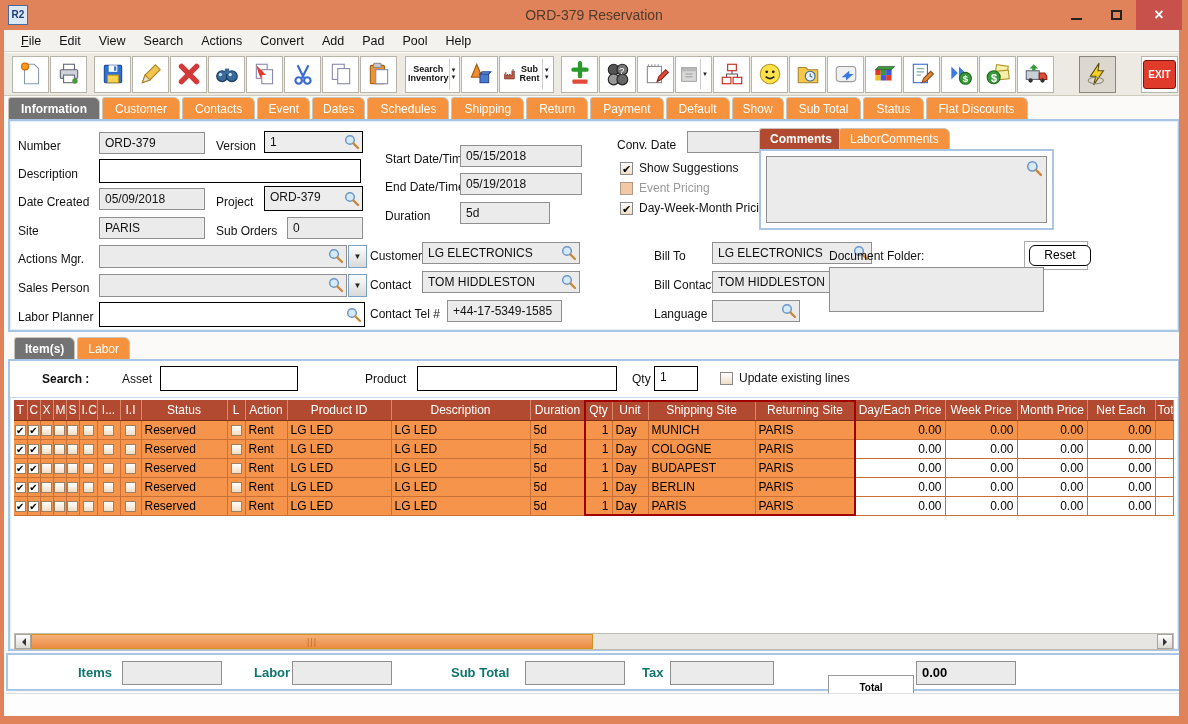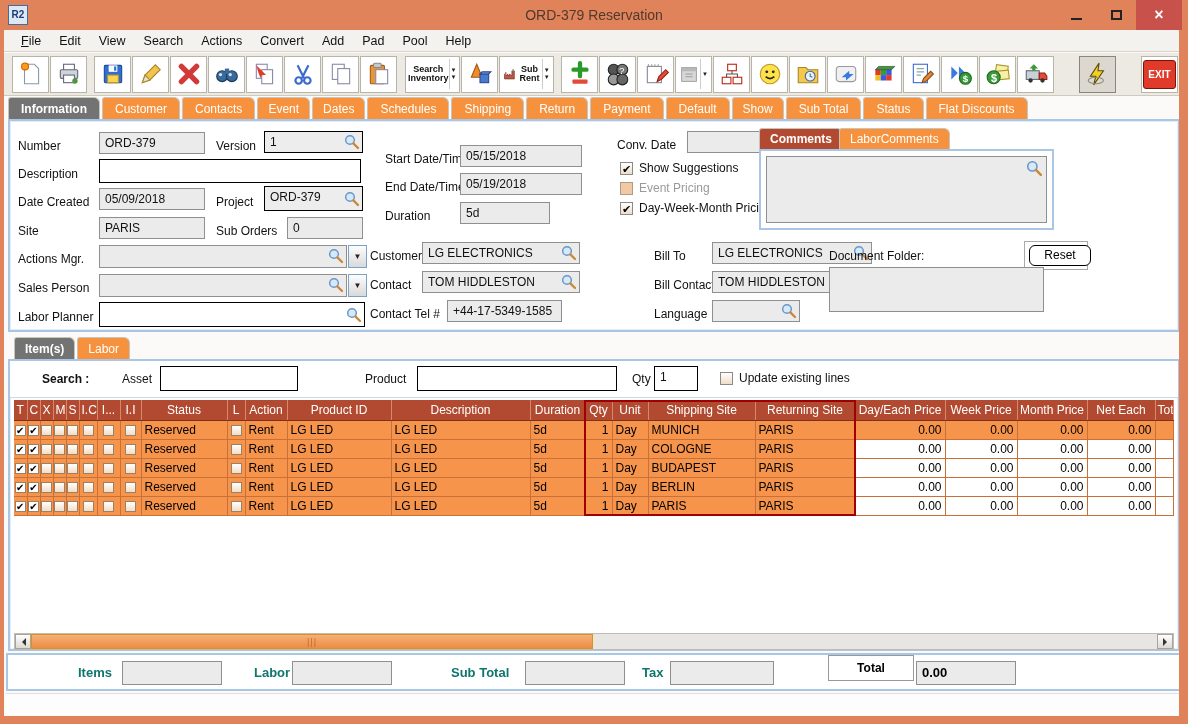--- a/index.html
+++ b/index.html
@@ -105,21 +105,21 @@
   .sbtn .tri.right { border-left-color:#333; margin-right:-3px; }
   .sthumb { width:562px; height:15px; background:linear-gradient(#f5b07a,#ec8c44); border:1px solid #d8931c; display:flex; align-items:center; justify-content:center; }
   .sthumb .grip { color:#c06a28; font-size:9px; letter-spacing:1px; }
   .strack { flex:1; }
   .sbtn.endr { margin-left:auto; }
 
   
   .totals { position:absolute; left:6px; top:653px; width:1176px; height:38px; background:#fff; border:2px solid #a9c7e4; }
   .totals .tl { position:absolute; top:10px; font-size:13px; font-weight:bold; color:#0f766e; }
   .totals .tf { position:absolute; top:6px; height:24px; background:#ebebeb; border:1px solid #8f8f8f; font-size:13px; padding:3px 5px 0 5px; }
-  .total-box { position:absolute; top:0; width:86px; height:26px; background:#fff; border:1px solid #999; font-size:12px; font-weight:bold; text-align:center; line-height:24px; }
+  .total-box { position:absolute; top:20px; width:86px; height:26px; background:#fff; border:1px solid #999; font-size:10px; font-weight:bold; text-align:center; line-height:24px; }
   .total-val { font-weight:bold; }
 
   .bottom-strip { position:absolute; left:6px; top:693px; width:1176px; height:22px; background:#fdfdfd; border-top:1px solid #e0e0e0; }
 </style>
 </head>
 <body>
 
 <div class="window">
 
   <svg width="0" height="0" style="position:absolute">

